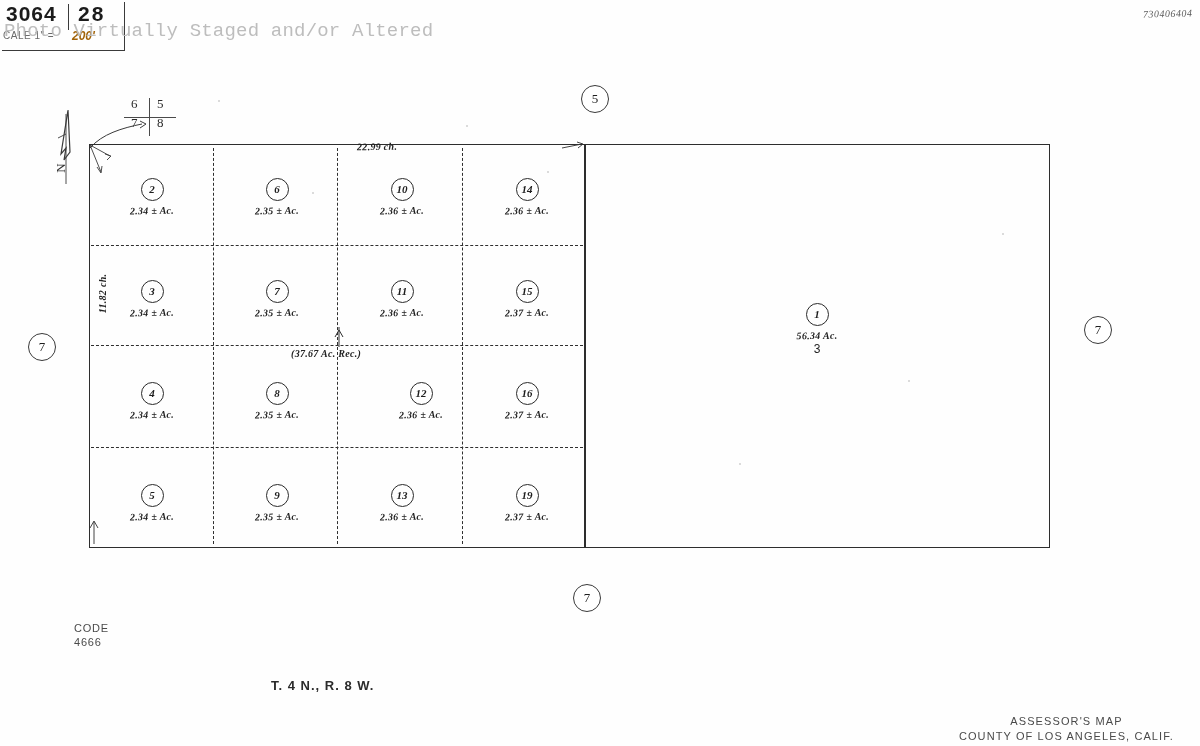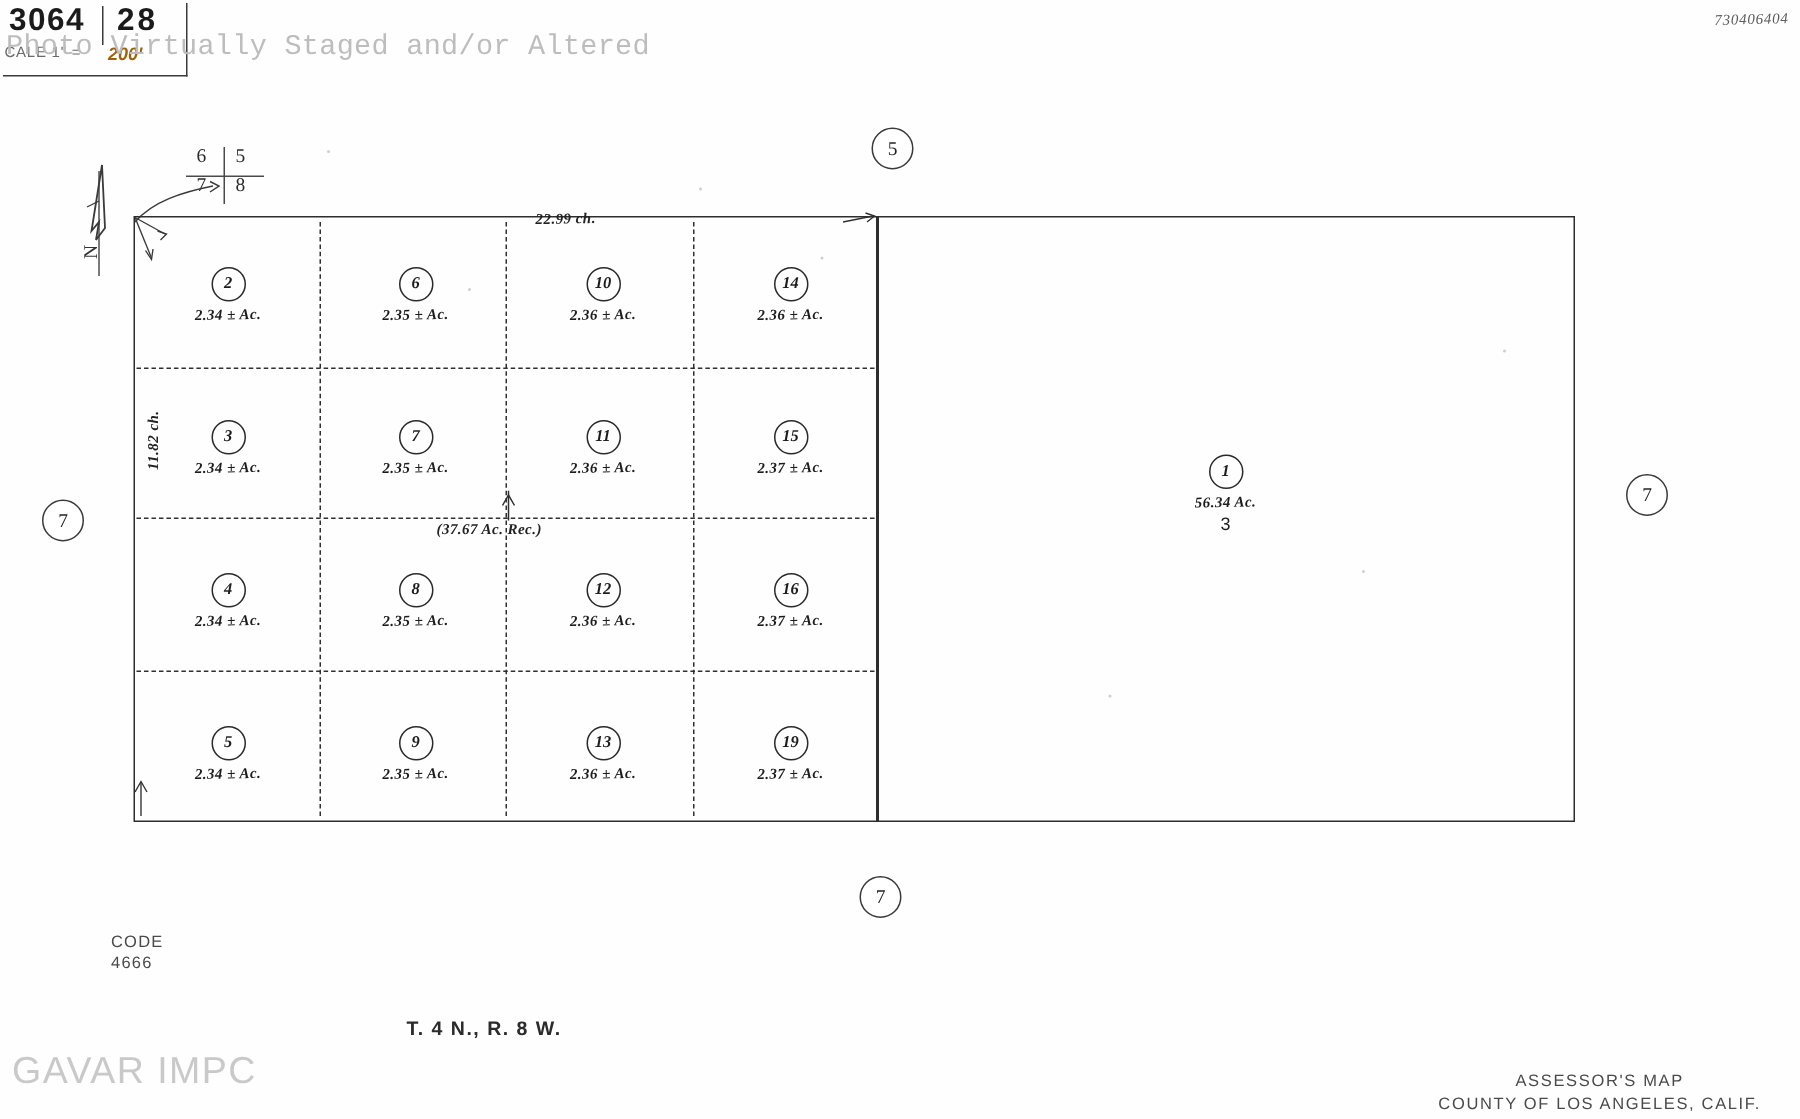--- a/index.html
+++ b/index.html
@@ -411,21 +411,21 @@
   </div>
 
   <div class="parcel" style="left:97px; top:382px;">
     <div class="num-circle">4</div>
     <div class="acre">2.34 ± Ac.</div>
   </div>
   <div class="parcel" style="left:222px; top:382px;">
     <div class="num-circle">8</div>
     <div class="acre">2.35 ± Ac.</div>
   </div>
-  <div class="parcel" style="left:347px; top:382px;">
+  <div class="parcel" style="left:366px; top:382px;">
     <div class="num-circle">12</div>
     <div class="acre">2.36 ± Ac.</div>
   </div>
   <div class="parcel" style="left:472px; top:382px;">
     <div class="num-circle">16</div>
     <div class="acre">2.37 ± Ac.</div>
   </div>
 
   <div class="parcel" style="left:97px; top:484px;">
     <div class="num-circle">5</div>
@@ -469,21 +469,20 @@
   <div class="marker" style="left:573px; top:584px;">7</div>
 
   <div class="code-block">
     <div>CODE</div>
     <div>4666</div>
   </div>
 
   <div class="township">T. 4 N.,  R. 8 W.</div>
 
 
-  <div class="watermark-bottom">GAVAR IMPC</div>
 
   <div class="assessor-block">
     <div>ASSESSOR'S MAP</div>
     <div>COUNTY OF LOS ANGELES, CALIF.</div>
   </div>
 
   <div class="speck" style="left:218px; top:100px;"></div>
   <div class="speck" style="left:466px; top:125px;"></div>
   <div class="speck" style="left:312px; top:192px;"></div>
   <div class="speck" style="left:547px; top:171px;"></div>

